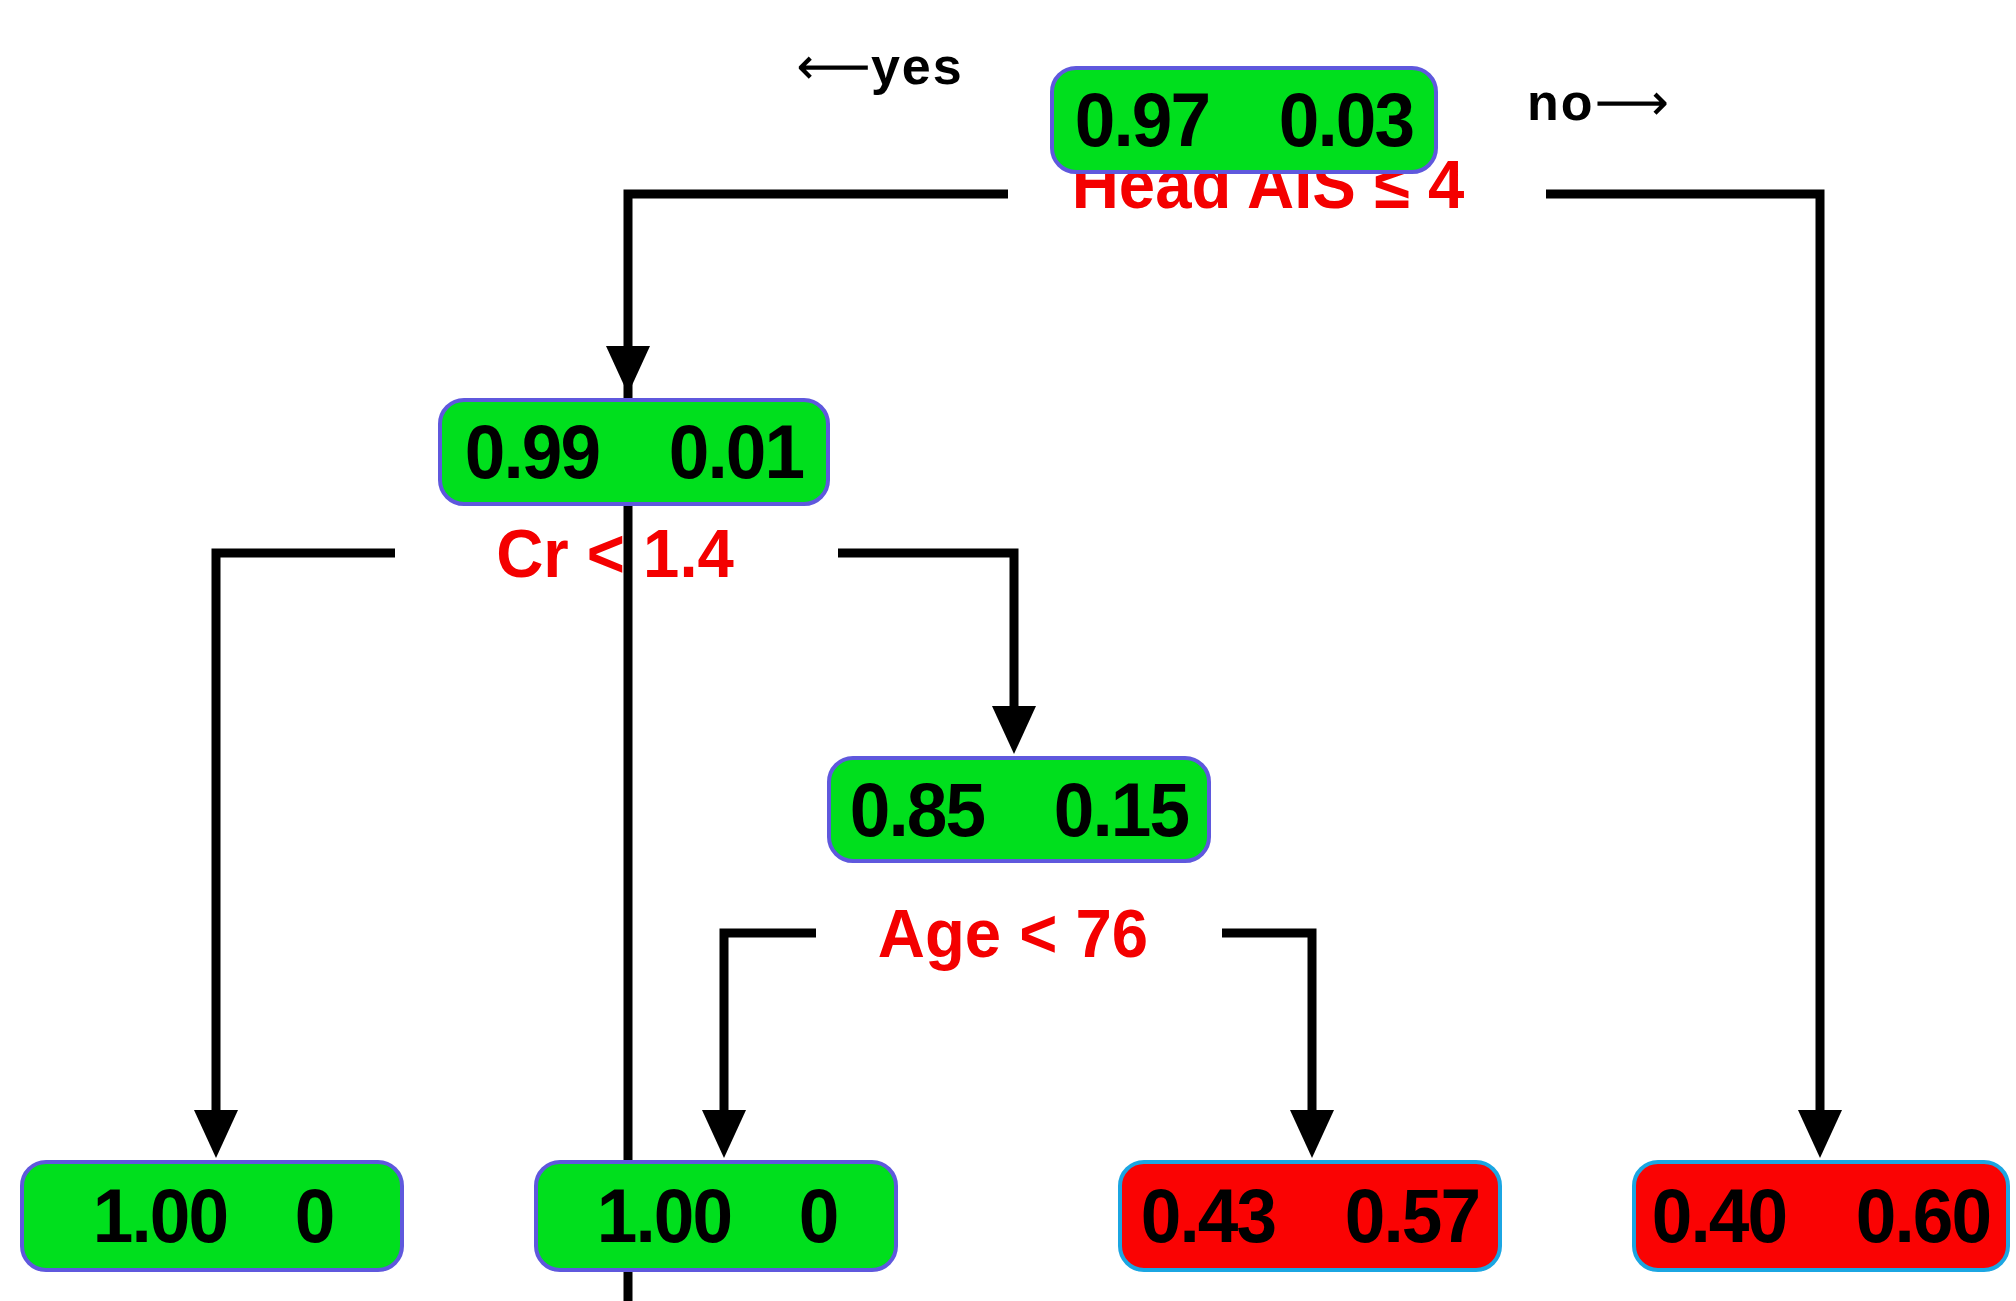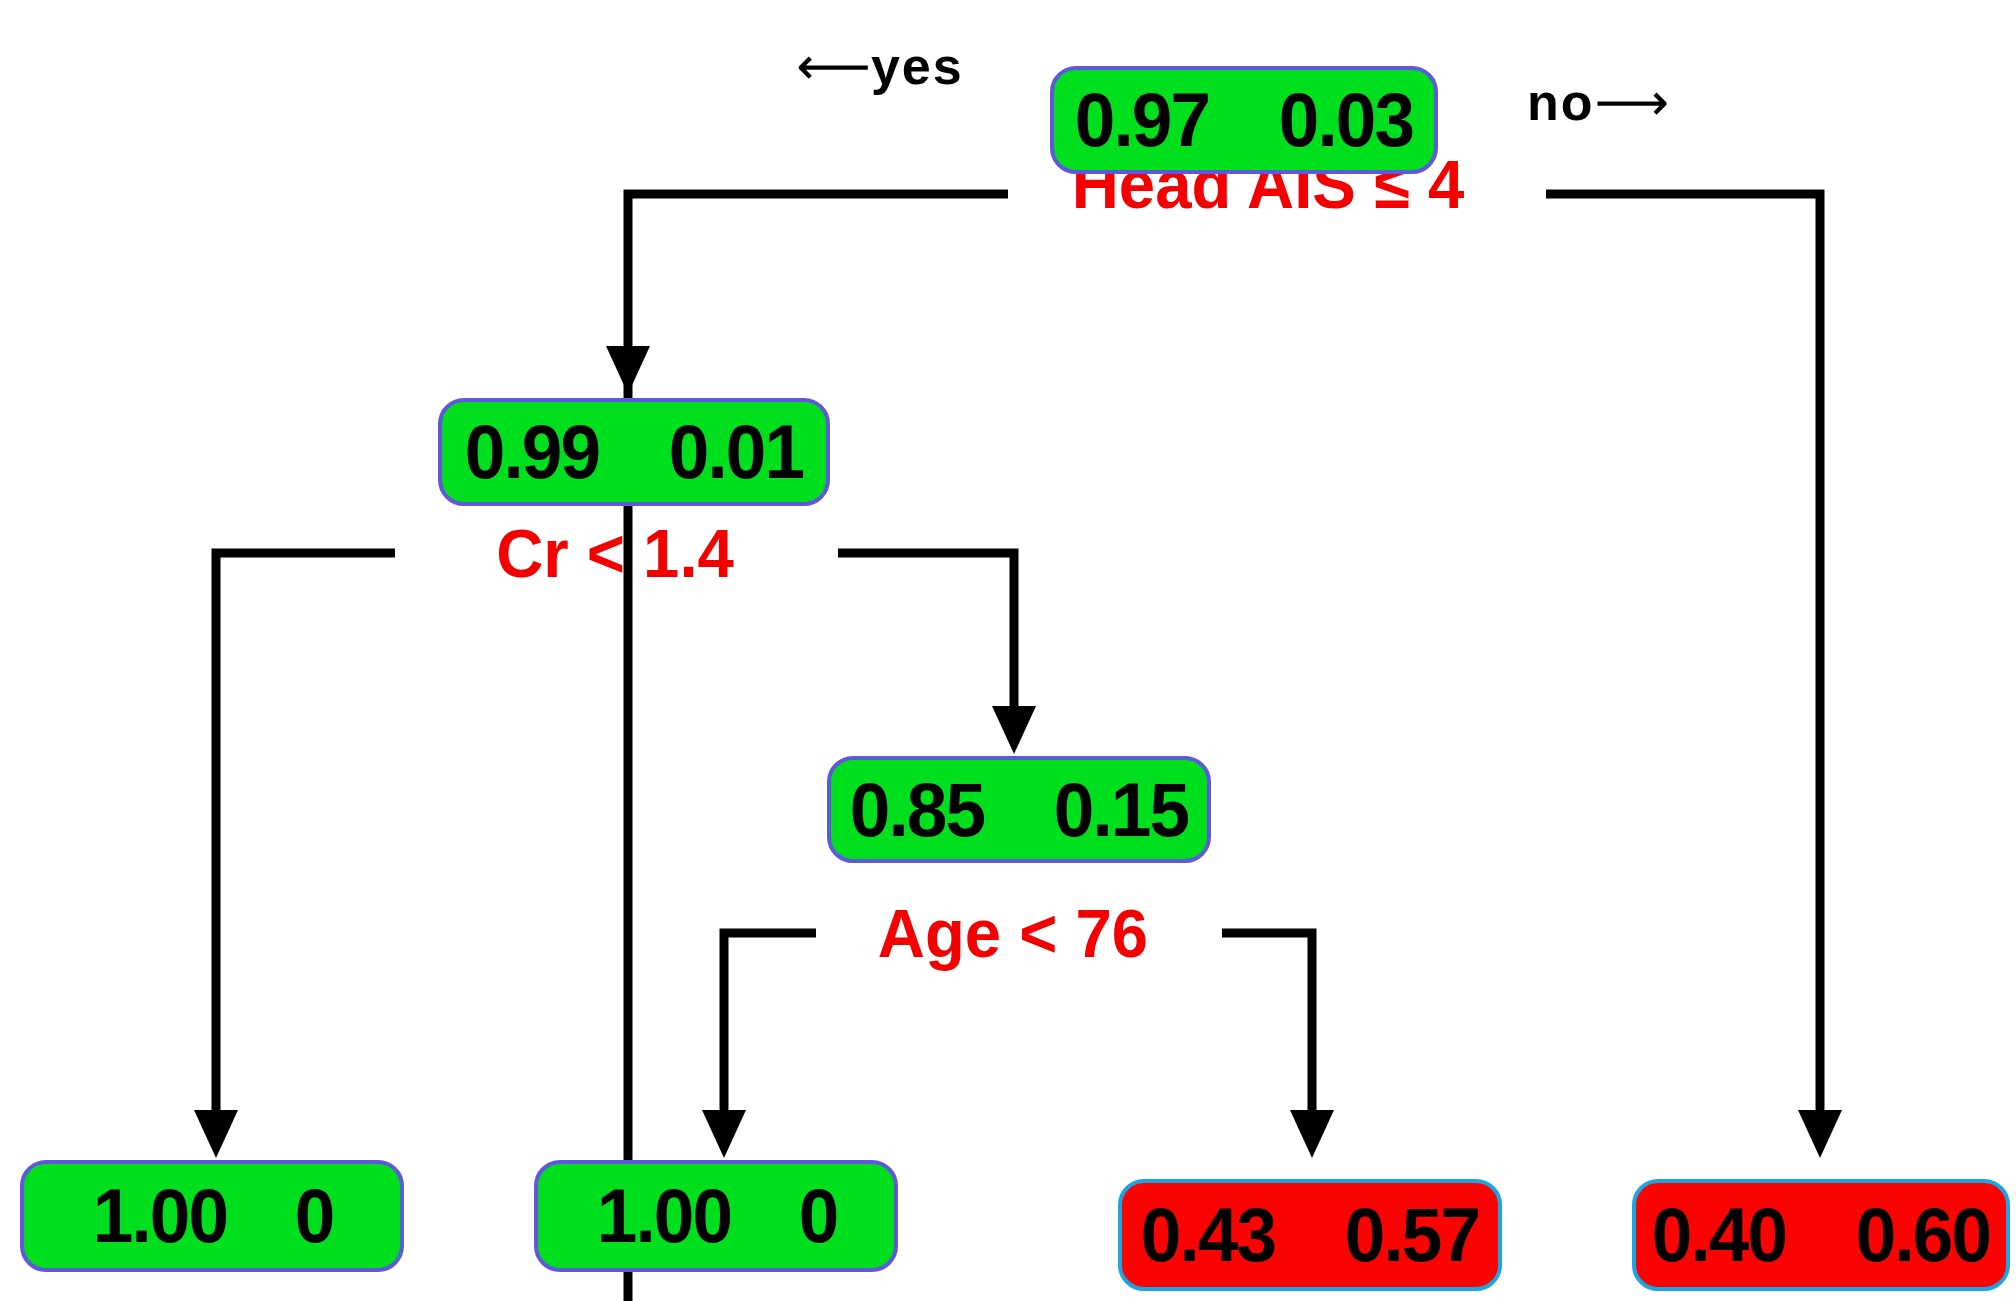--- a/index.html
+++ b/index.html
@@ -23,21 +23,20 @@
     box-sizing:border-box;
   }
   .node span{transform:scaleX(.96);}
   .node.survive{
     background:var(--survive-fill,#00df1d);
     border:4px solid var(--survive-border,#5f58dd);
   }
   .node.death{
     background:var(--death-fill,#fa0303);
     border:4px solid var(--death-border,#1ba6e2);
-    margin-top:19px;
   }
 
   .split-label{
     position:absolute;
     transform:translate(-50%,-50%) scaleX(.96);
     color:var(--split-label,#f40000);
     font-size:68px;font-weight:bold;line-height:1;
     white-space:nowrap;
   }
   .branch-dir{

